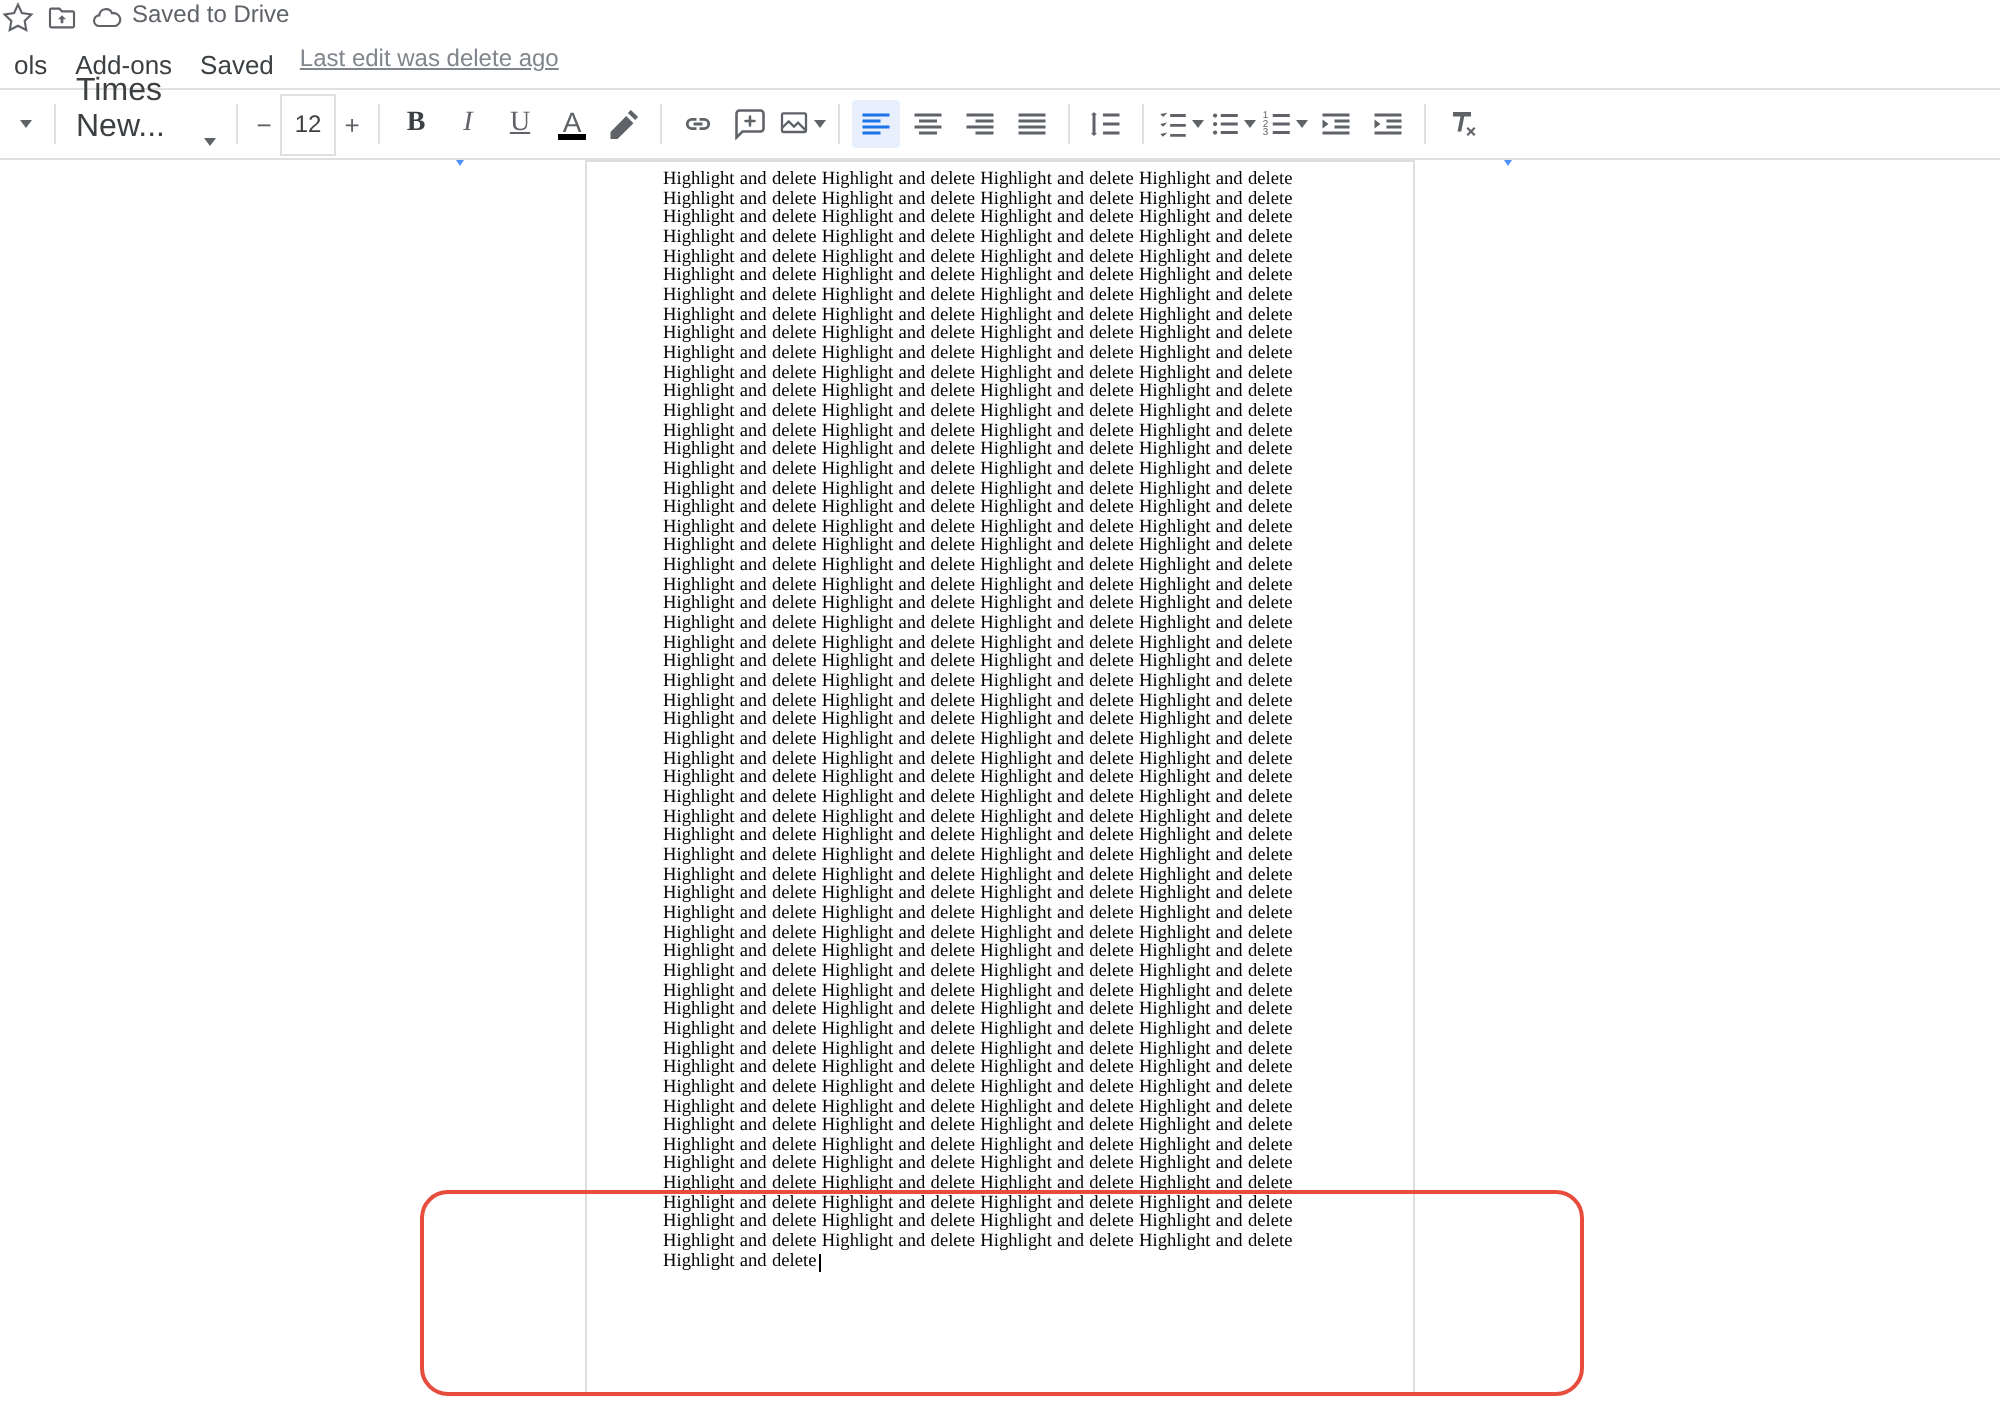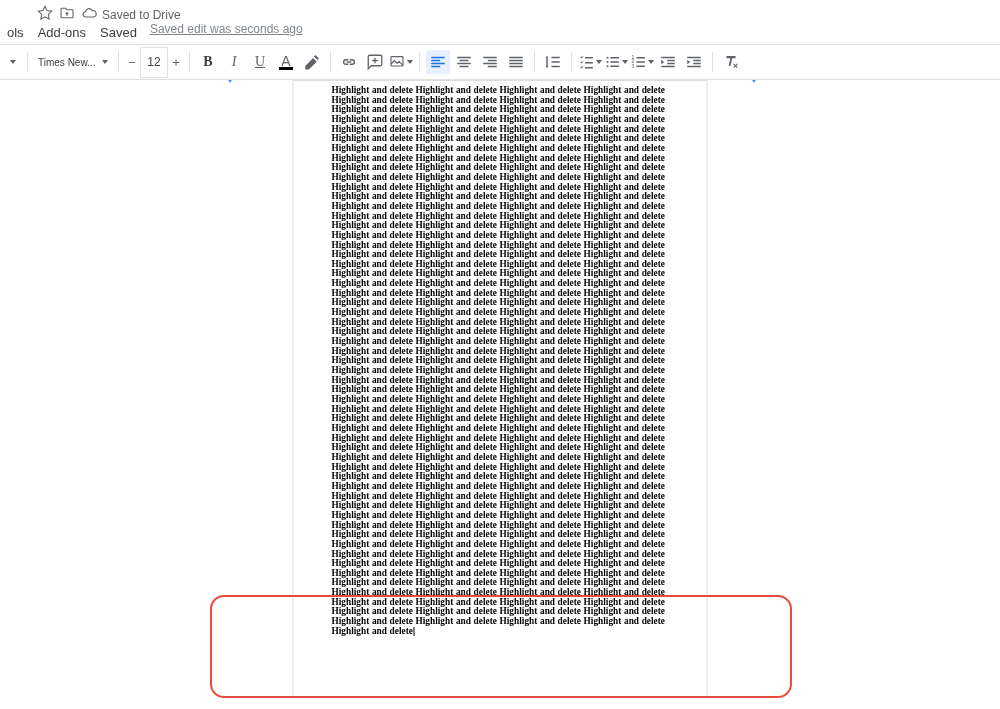--- a/index.html
+++ b/index.html
@@ -8,26 +8,25 @@
       height: 709px;
       font-family: Arial, sans-serif;
       background: #fff;
       overflow: hidden;
       position: relative;
     }
 
     
     .header-row {
       display: flex;
-      align-items: flex-end;
+      align-items: flex-start;
       height: 22px;
       padding: 0 0 0 0;
       font-size: 12px;
       color: #5f6368;
-      margin-left: 36px;
     }
     .header-row .star-icon,
     .header-row .drive-move-icon,
     .header-row .cloud-icon {
       width: 18px;
       height: 18px;
       display: inline-flex;
       align-items: center;
       justify-content: center;
       color: #5f6368;
@@ -74,21 +73,21 @@
     .tb-dd {
       border: 1px solid transparent;
       display: inline-flex;
       align-items: center;
       justify-content: center;
       height: 24px;
       padding: 0 4px;
       cursor: pointer;
       color: #3c4043;
     }
-    .tb-font { width: 80px; font-size: 10px; justify-content: space-between; }
+    .tb-font { width: 80px; font-size: 16px; justify-content: space-between; align-items: flex-end; }
     .tb-sep {
       width: 1px;
       height: 20px;
       background: #e0e0e0;
       margin: 0 5px;
     }
     .tb-fontsize {
       display: flex;
       align-items: center;
       border: none;
@@ -136,21 +135,20 @@
 
     
     .canvas {
       position: absolute;
       top: 80px;
       left: 0;
       right: 0;
       bottom: 0;
       background: #fff;
       overflow: hidden;
-      font-weight: bold;
     }
 
     .ruler {
       position: absolute;
       top: -7px;
       left: 50%;
       transform: translateX(-50%);
       width: 816px;
       height: 14px;
       font-size: 8px;
@@ -242,21 +240,21 @@
         <path d="M19 18H7a4 4 0 0 1 0-8 5 5 0 0 1 9.6-1.5A3.5 3.5 0 0 1 19 18z"></path>
       </svg>
   </span>
   <span class="save-status">Saved to Drive</span>
 </div>
 
 <div class="menu-bar">
   <span class="menu-item">ols</span>
   <span class="menu-item">Add-ons</span>
   <span class="menu-item">Saved</span>
-  <span class="last-edit">Saved edit was seconds ago</span>
+  <span class="last-edit">Last edit was delete ago</span>
 </div>
 
 <div class="toolbar">
   <span class="tb-dd" style="width:18px">
       <span class="caret-down"></span>
     </span>
   <span class="tb-sep"></span>
   <span class="tb-dd tb-font">
     <span>Times New...</span>
     <span class="caret-down"></span>

